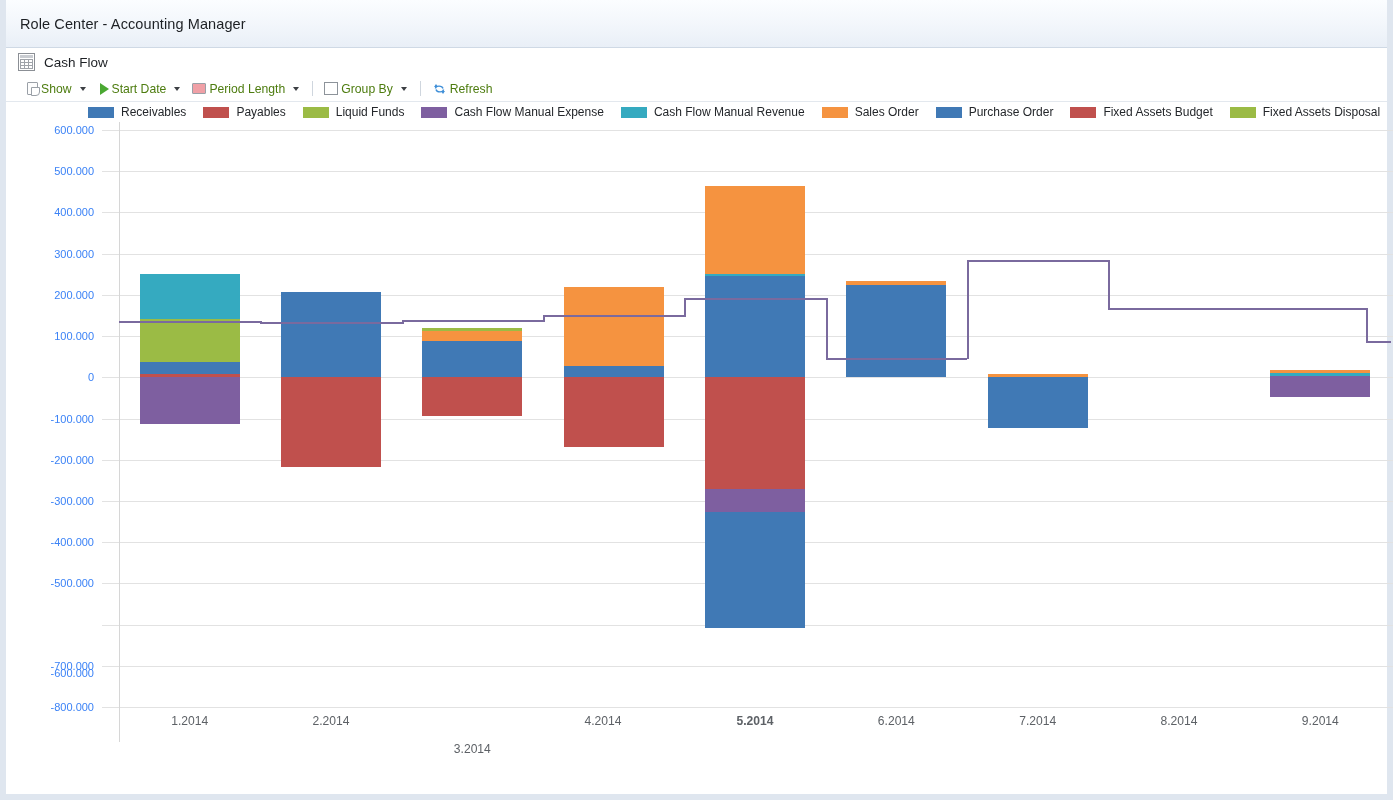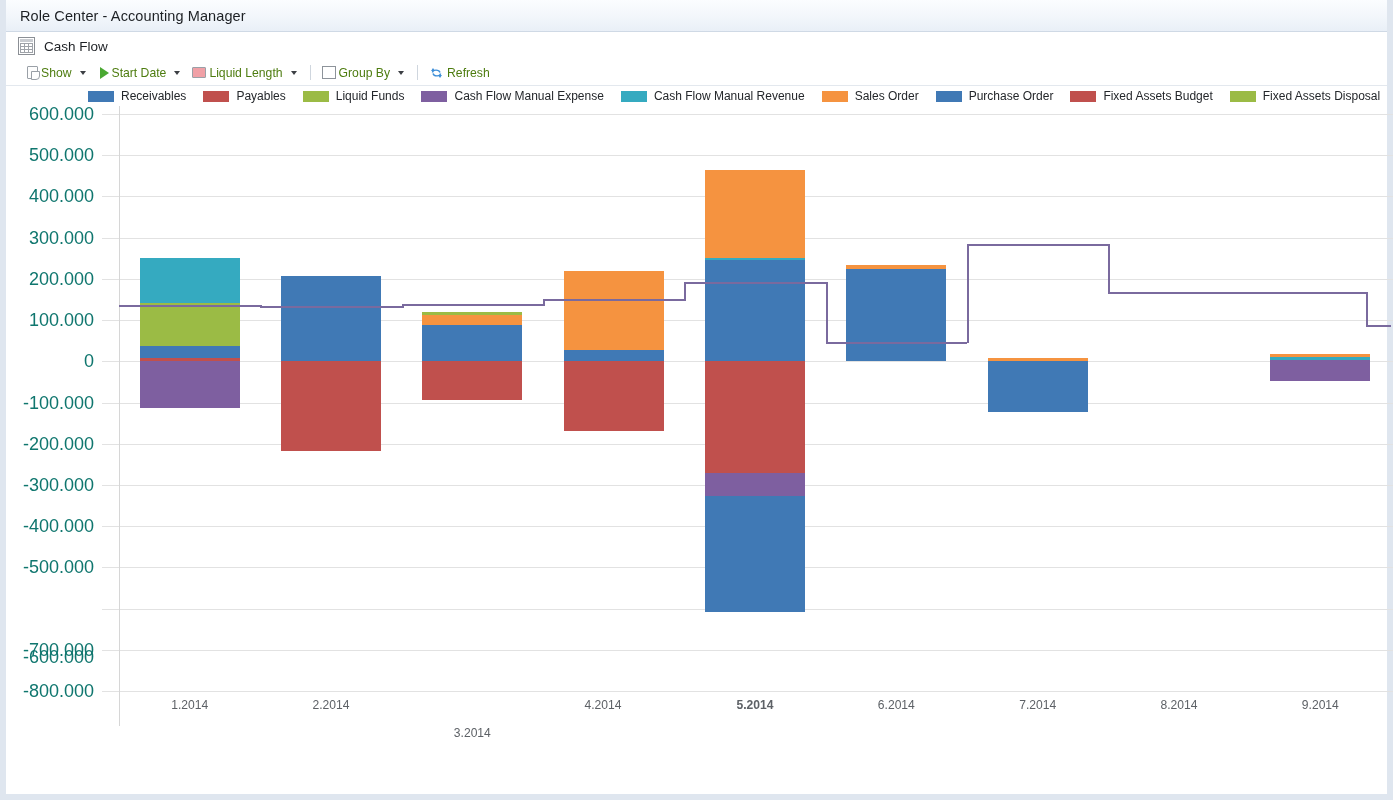--- a/index.html
+++ b/index.html
@@ -14,21 +14,21 @@
   
   #app {
     position: relative;
     width: 1393px; height: 800px;
     background: #ffffff;
     border-left: 6px solid #dfe6ef;
     border-right: 6px solid #dfe6ef;
     border-bottom: 6px solid #dfe6ef;
   }
   #titlebar {
-    height: 32px;
+    height: 48px;
     background: linear-gradient(to bottom, #fbfdff 0%, #f2f6fb 55%, #e9eff7 100%);
     border-bottom: 1px solid #cfd9e5;
     display: flex; align-items: center;
     padding-left: 14px;
   }
   #titlebar .title {
     font-size: 14.5px; color: #1d2024; letter-spacing: .1px;
   }
 
   
@@ -157,21 +157,21 @@
     height: 620px;
   }
   #plot {
     position: absolute;
     left: 0; top: 0;
     width: 1393px; height: 620px;
   }
   .ylab {
     position: absolute;
     right: 0;
-    font-size: 18px; color: #0f766e;
+    font-size: 11px; color: #3b82f6;
     text-align: right;
     transform: translateY(-50%);
     white-space: nowrap;
   }
   .ylabbox { position:absolute; left:0; width:88px; }
   .xlab {
     position: absolute;
     font-size: 12.1px; color: #5d6166;
     transform: translateX(-50%);
     white-space: nowrap;
@@ -220,21 +220,21 @@
       <span class="lbl">Show</span>
       <span class="caret"></span>
     </div>
     <div class="tbitem">
       <span class="ic-play"></span>
       <span class="lbl">Start Date</span>
       <span class="caret"></span>
     </div>
     <div class="tbitem">
       <span class="ic-period"></span>
-      <span class="lbl">Liquid Length</span>
+      <span class="lbl">Period Length</span>
       <span class="caret"></span>
     </div>
     <div class="tbsep"></div>
     <div class="tbitem">
       <span class="ic-groupby"></span>
       <span class="lbl">Group By</span>
       <span class="caret"></span>
     </div>
     <div class="tbsep"></div>
     <div class="tbitem">

